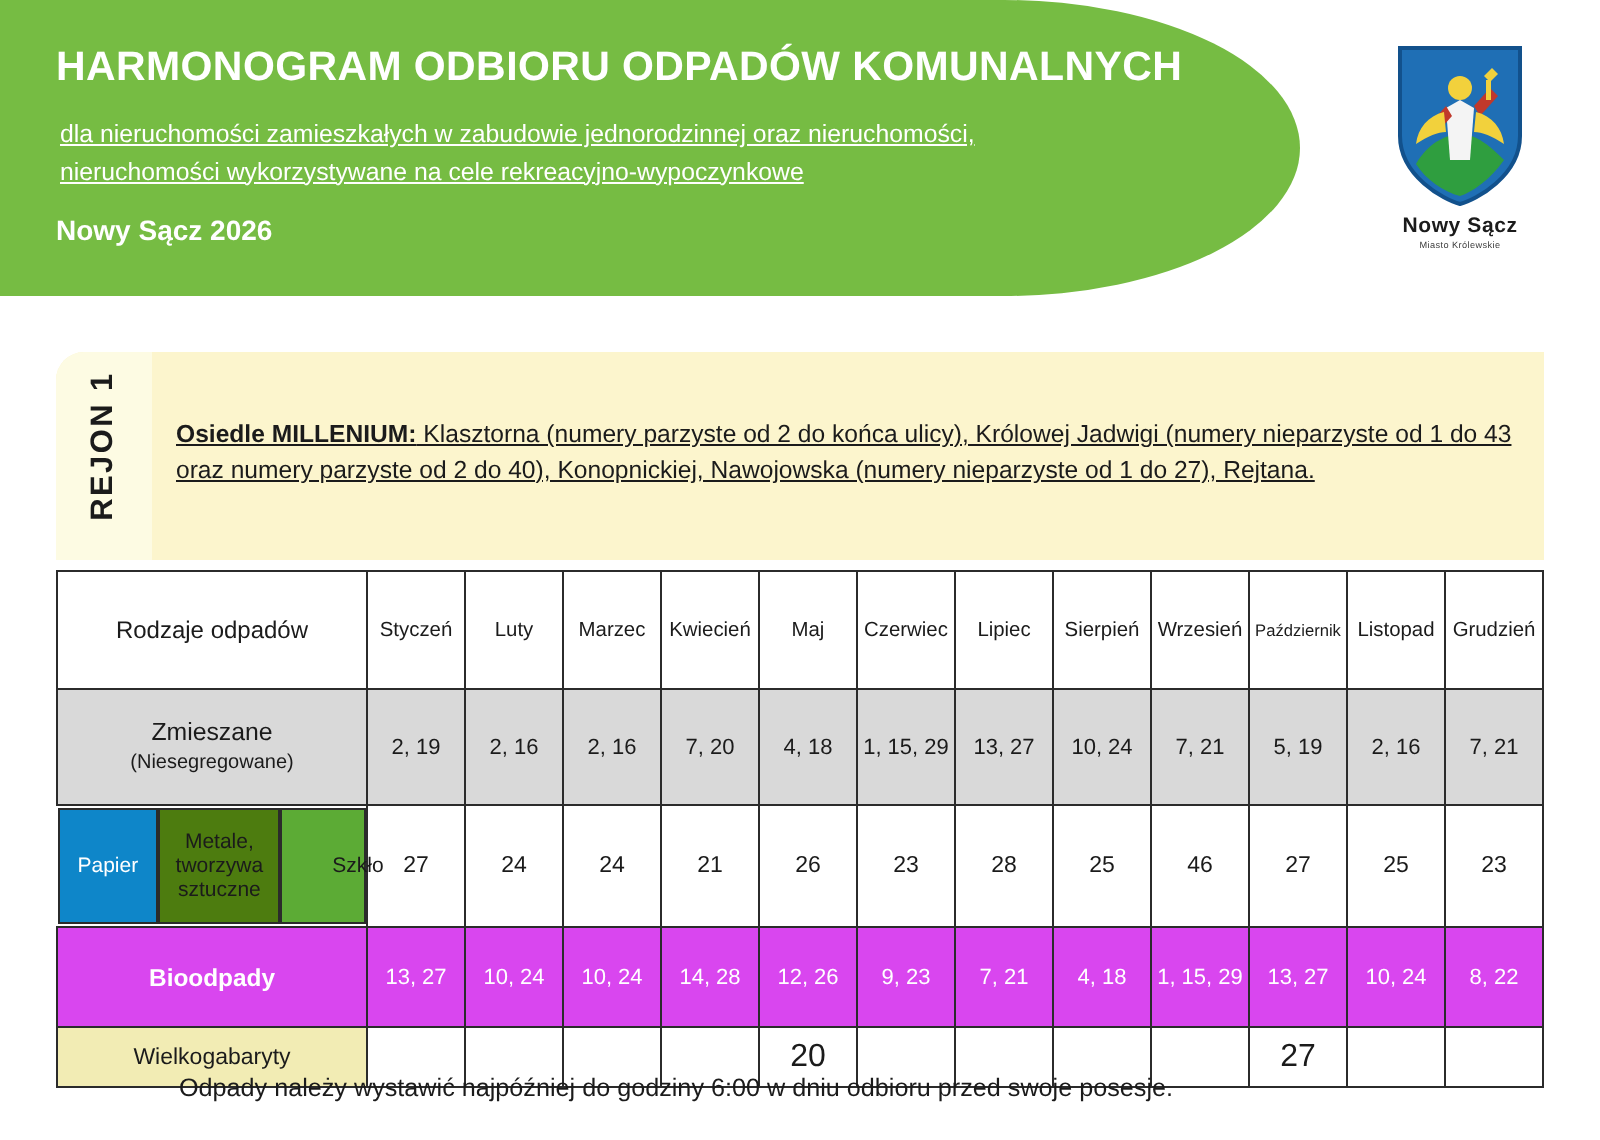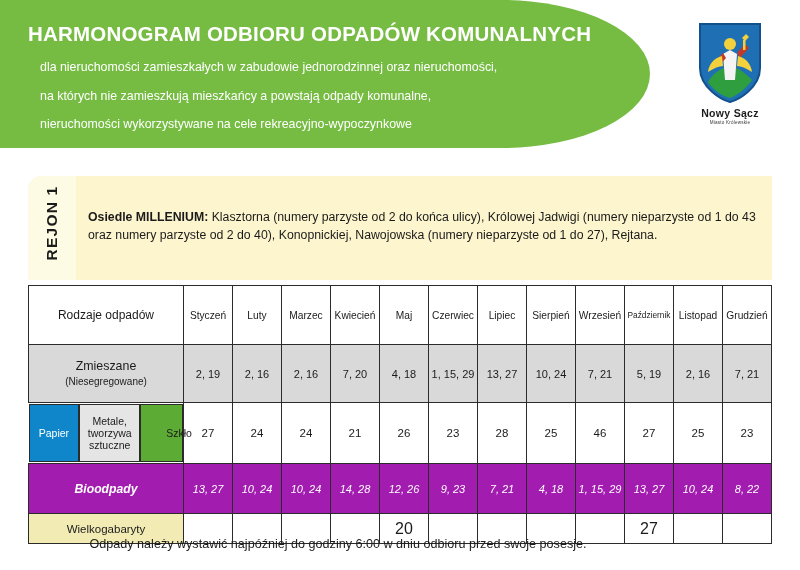--- a/index.html
+++ b/index.html
@@ -18,22 +18,23 @@
     border-bottom-right-radius:300px 150px;
   }
   .banner-inner{
     position:absolute;left:28px;top:22px;width:600px;
   }
   .main-title{
     color:#ffffff;font-size:20.5px;font-weight:bold;
     letter-spacing:.2px;margin:0 0 13px 0;white-space:nowrap;
   }
   .sub-line{
-    color:#ffffff;font-size:12.4px;line-height:16.5px;margin:12px;
+    color:#ffffff;font-size:12.4px;line-height:16.5px;margin:2px;
     white-space:nowrap;
+    text-decoration:underline;
   }
   .year-line{
     color:#ffffff;font-size:14px;font-weight:bold;margin-top:13px;
   }
   
   .crest-wrap{
     position:absolute;left:676px;top:22px;width:108px;height:120px;
     text-align:center;
   }
   .crest-svg{display:block;margin:0 auto;}
@@ -57,21 +58,21 @@
     border-top-left-radius:14px;
   }
   .region-label{
     position:absolute;left:-26px;top:38px;width:100px;
     transform:rotate(-90deg);
     font-size:15.5px;font-weight:bold;color:#1b1b1b;
     letter-spacing:1.2px;text-align:center;
   }
   .region-text{
     position:absolute;left:60px;top:32px;width:672px;
-    font-size:12.3px;line-height:18px;color:#1b1b1b;
+    font-size:12.3px;line-height:18px;color:#1b1b1b;text-decoration:underline;
   }
   .region-text b{font-weight:bold;}
   
   .schedule{
     position:absolute;left:28px;top:285px;
     width:744px;border-collapse:collapse;
     table-layout:fixed;
   }
   .schedule td,.schedule th{
     border:1px solid #2b2b2b;
@@ -88,41 +89,40 @@
   .row-mixed .small{font-size:10px;}
   .row-seg td{height:58px;background:#ffffff;font-size:11.5px;}
   .row-seg td.col-label{padding:0;border:none;}
   .seg-split{display:flex;width:100%;height:58px;}
   .seg-cell{
     display:flex;align-items:center;justify-content:center;
     font-size:10.5px;line-height:12px;color:#1b1b1b;
     border:1px solid #2b2b2b;box-sizing:border-box;
   }
   .seg-paper{width:52px;background:#0e86c9;color:#ffffff;}
-  .seg-metal{width:62px;background:#e5e5e5;}
+  .seg-metal{width:62px;background:#4d7c0f;}
   .seg-glass{width:43px;background:#5cab35;padding-left:35px;}
-  .row-bio td{height:47px;background:#a21caf;color:#ffffff;font-size:11px;
-    border-color:#2b2b2b;font-style:italic;}
+  .row-bio td{height:47px;background:#d946ef;color:#ffffff;font-size:11px;
+    border-color:#2b2b2b;}
   .row-bio td.col-label{font-size:12.2px;font-weight:bold;}
   .row-bulk td{height:27px;background:#ffffff;font-size:16px;}
   .row-bulk td.col-label{background:#f2ecb4;font-size:11.5px;}
   
   .footer-note{
     position:absolute;left:0;top:537px;width:676px;text-align:center;
     font-size:12.6px;color:#1b1b1b;
   }
 </style>
 </head>
 <body>
 
 <div class="banner"></div>
 <div class="banner-inner">
   <div class="main-title">HARMONOGRAM ODBIORU ODPADÓW KOMUNALNYCH</div>
   <div class="sub-line">dla nieruchomości zamieszkałych w zabudowie jednorodzinnej oraz nieruchomości,</div>
-  <div class="sub-line">na których nie zamieszkują mieszkańcy a powstają odpady komunalne,</div>
   <div class="sub-line">nieruchomości wykorzystywane na cele rekreacyjno-wypoczynkowe</div>
   <div class="year-line">Nowy Sącz 2026</div>
 </div>
 
 <div class="crest-wrap">
   <svg class="crest-svg" width="64" height="82" viewBox="0 0 64 82">
     <path d="M2 2 h60 v44 c0 20 -22 32 -30 34 C24 78 2 66 2 46 Z" fill="#1f6fb5" stroke="#12518c" stroke-width="2"></path>
     <path d="M10 60 c8 -14 22 -18 32 -12 c5 3 9 7 12 10 c-7 10 -16 16 -22 18 C24 74 15 68 10 60 Z" fill="#2f9e3f"></path>
     <circle cx="32" cy="22" r="6" fill="#f2d13c"></circle>
     <path d="M32 28 l7 4 l-2 26 l-10 0 l-2 -26 Z" fill="#f4f4f4"></path>

